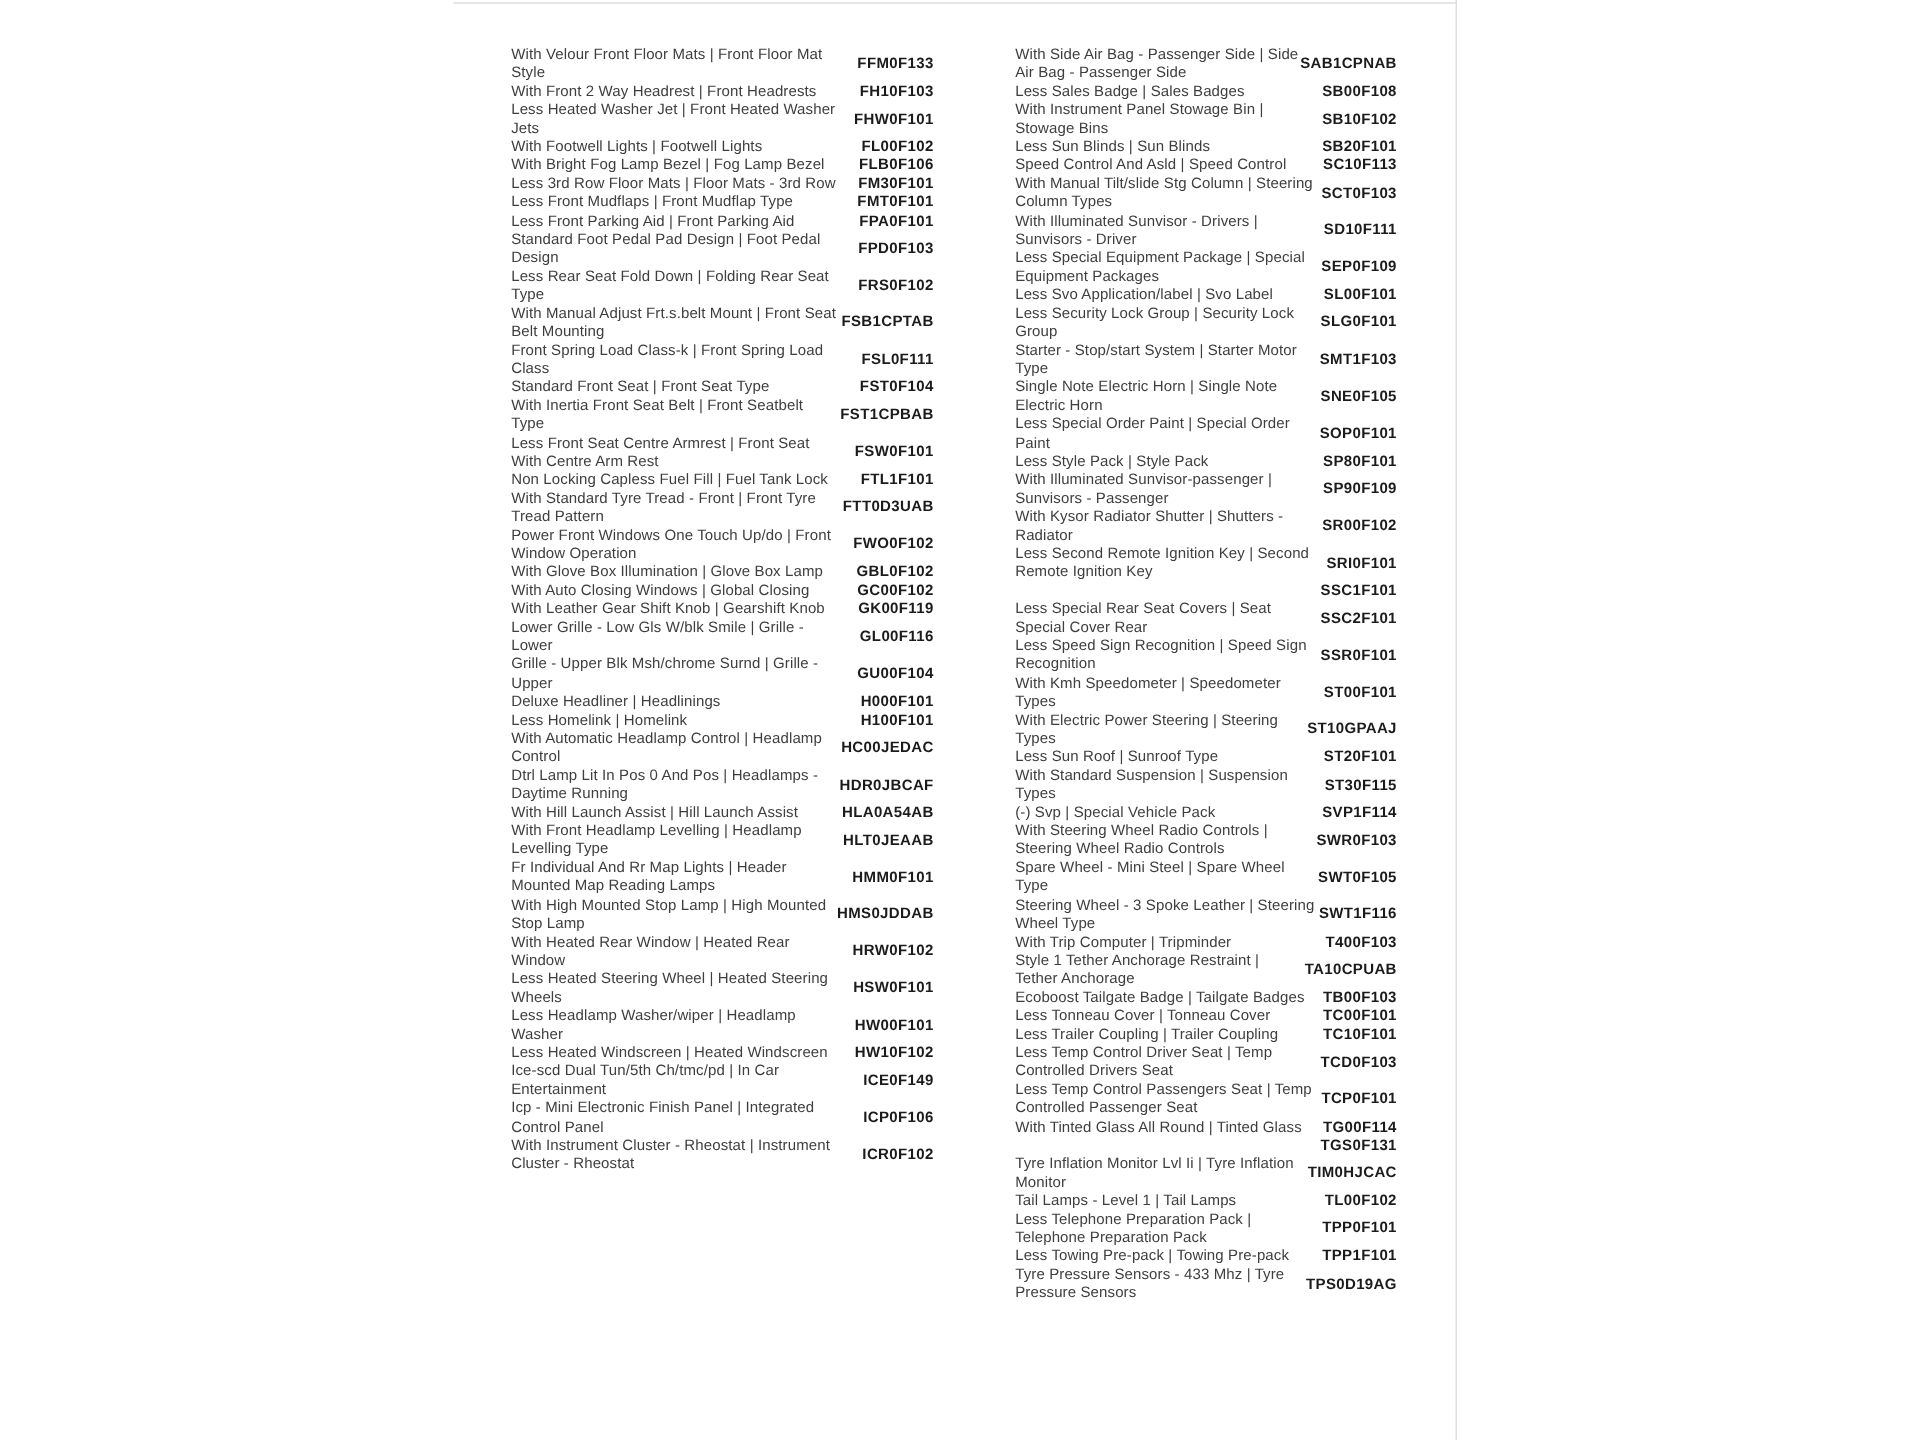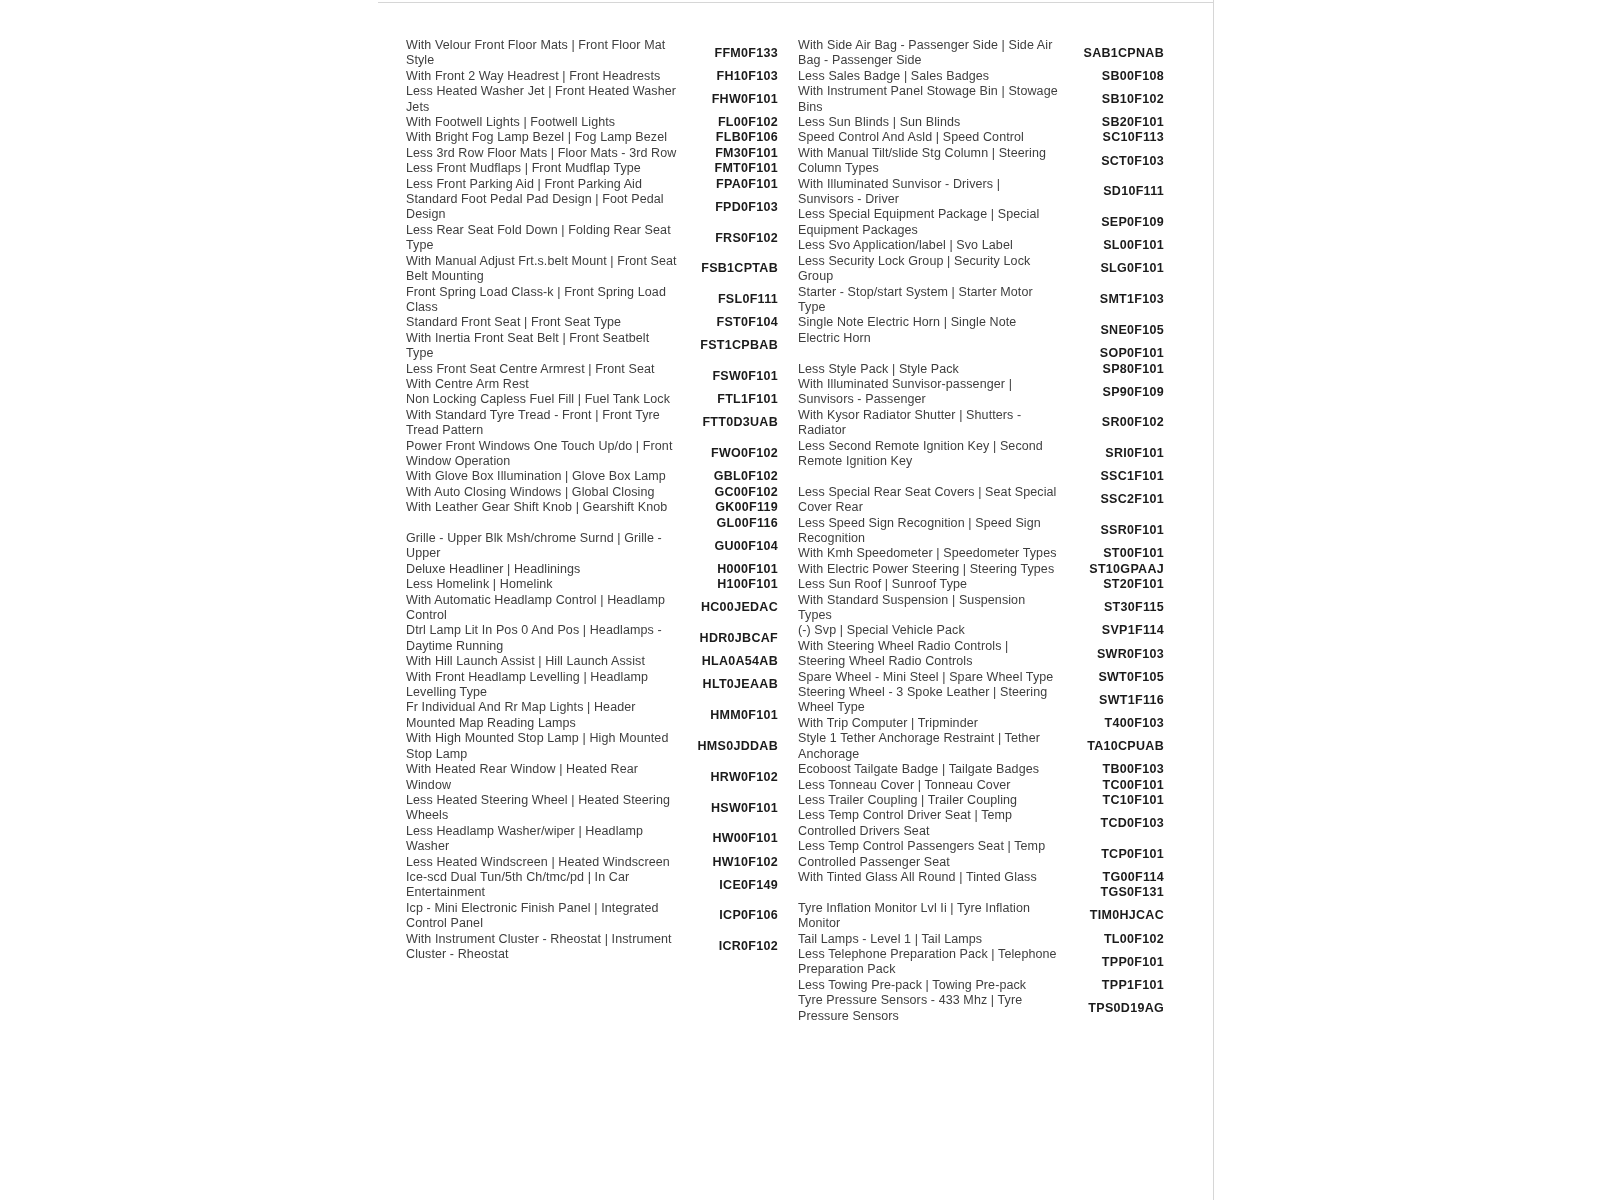--- a/index.html
+++ b/index.html
@@ -38,22 +38,22 @@
   .col-left  { left: 406px; width: 372px; }
   .col-right { left: 798px; width: 366px; }
   .feature-row {
     display: flex;
     align-items: center;
   }
   .feature-description {
     color: var(--text-color);
     letter-spacing: 0.1px;
   }
-  .col-left  .feature-description { width: 272px; }
-  .col-right .feature-description { width: 260px; }
+  .col-left  .feature-description { width: 272px; margin-left: 20px; }
+  .col-right .feature-description { width: 260px; margin-left: 48px; }
   .feature-code {
     flex: 1;
     text-align: right;
     font-weight: bold;
     color: var(--code-color);
     letter-spacing: 0.3px;
     white-space: nowrap;
     align-self: center;
   }
 </style>
@@ -163,20 +163,21 @@
     <div class="feature-description">With Auto Closing Windows | Global Closing</div>
     <div class="feature-code">GC00F102</div>
   </div>
 
   <div class="feature-row">
     <div class="feature-description">With Leather Gear Shift Knob | Gearshift Knob</div>
     <div class="feature-code">GK00F119</div>
   </div>
 
   <div class="feature-row">
+    <div class="feature-description">Lower Grille - Low Gls W/blk Smile | Grille - Lower</div>
     <div class="feature-code">GL00F116</div>
   </div>
 
   <div class="feature-row">
     <div class="feature-description">Grille - Upper Blk Msh/chrome Surnd | Grille - Upper</div>
     <div class="feature-code">GU00F104</div>
   </div>
 
   <div class="feature-row">
     <div class="feature-description">Deluxe Headliner | Headlinings</div>
@@ -312,20 +313,21 @@
     <div class="feature-description">Starter - Stop/start System | Starter Motor Type</div>
     <div class="feature-code">SMT1F103</div>
   </div>
 
   <div class="feature-row">
     <div class="feature-description">Single Note Electric Horn | Single Note Electric Horn</div>
     <div class="feature-code">SNE0F105</div>
   </div>
 
   <div class="feature-row">
+    <div class="feature-description">Less Special Order Paint | Special Order Paint</div>
     <div class="feature-code">SOP0F101</div>
   </div>
 
   <div class="feature-row">
     <div class="feature-description">Less Style Pack | Style Pack</div>
     <div class="feature-code">SP80F101</div>
   </div>
 
   <div class="feature-row">
     <div class="feature-description">With Illuminated Sunvisor-passenger | Sunvisors - Passenger</div>

